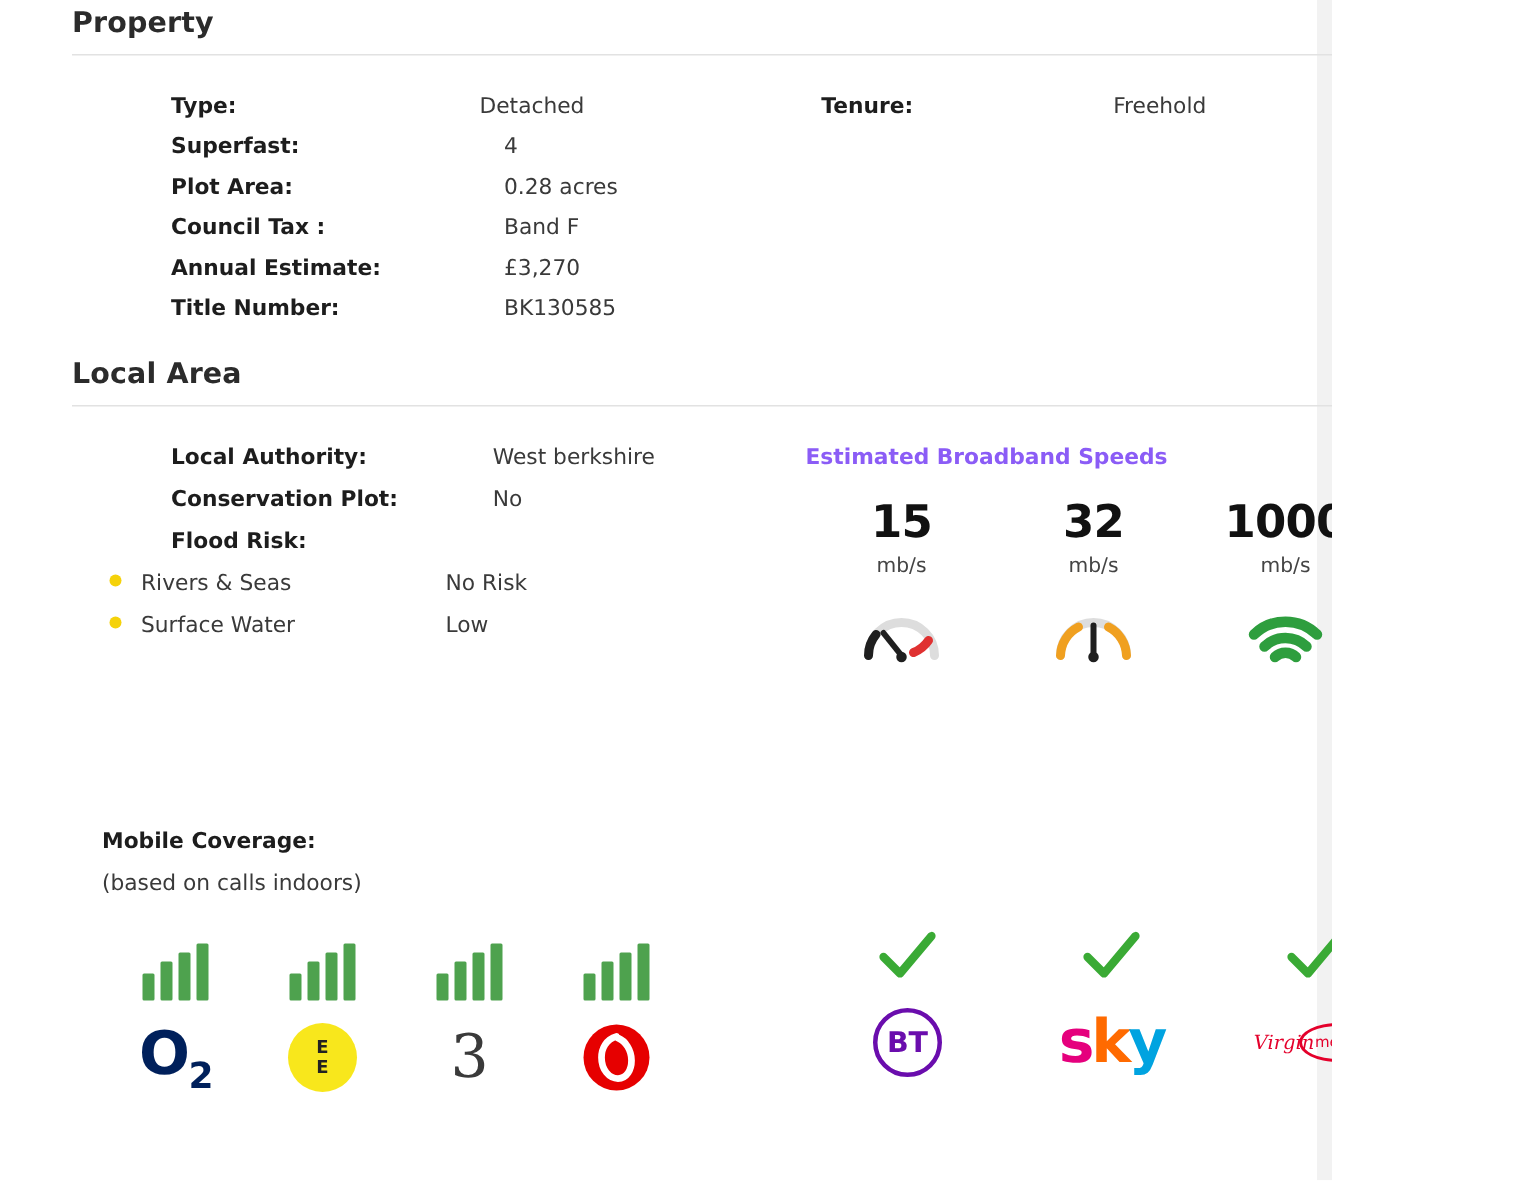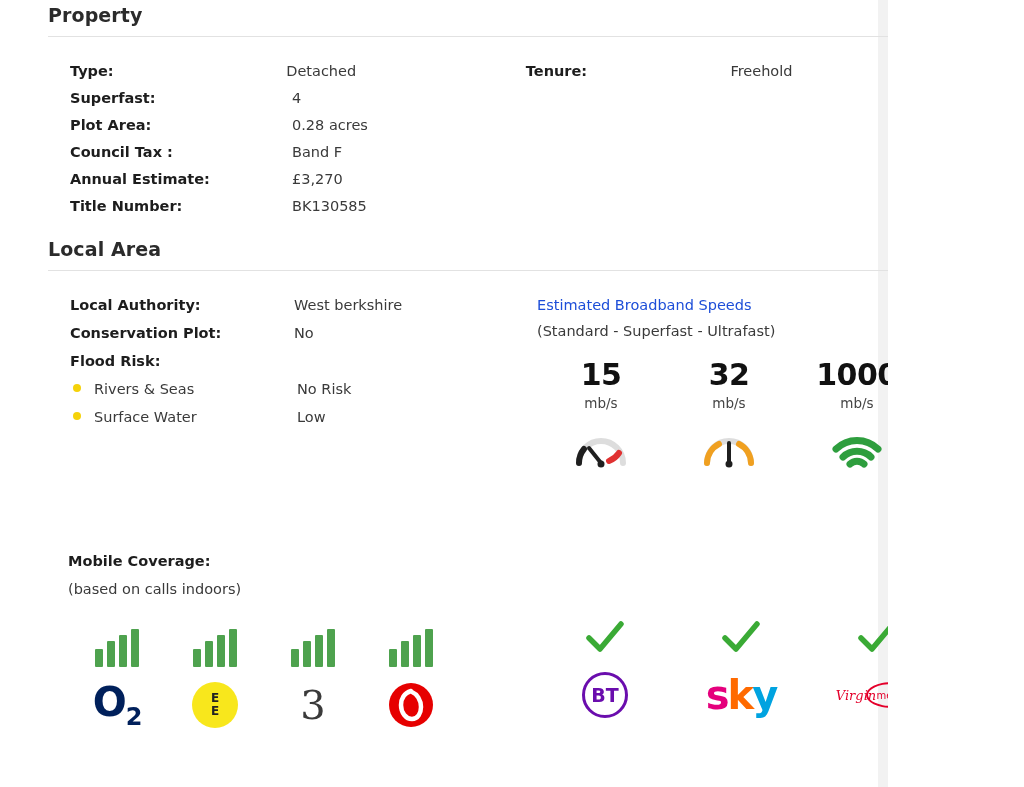--- a/index.html
+++ b/index.html
@@ -28,20 +28,21 @@
   }
   .rule {
     border-bottom: 1px solid #e2e2e2;
     margin-top: 10px;
   }
 
   .label {
     font-size: 14.5px;
     font-weight: bold;
     color: #1d1d1d;
+    margin-left: 44px;
   }
   .value {
     font-size: 14.5px;
     color: #3a3a3a;
     font-weight: normal;
   }
 
   .prop-grid {
     position: absolute;
     left: 70px;
@@ -70,21 +71,21 @@
     display: inline-block;
     margin-right: 13px;
     margin-left: 3px;
     transform: translateY(-2px);
   }
   .risk-name { font-size: 14.5px; color: #3a3a3a; width: 203px; }
   .risk-value { font-size: 14.5px; color: #3a3a3a; }
 
   
   .bb { position: absolute; left: 537px; top: 297px; width: 430px; }
-  .bb-title { font-size: 14.5px; font-weight: normal; color: #1d4ed8; }
+  .bb-title { font-size: 14.5px; font-weight: bold; color: #8b5cf6; }
   .bb-sub { font-size: 14.5px; color: #3a3a3a; margin-top: 10px; }
   .bb-speeds {
     display: flex;
     margin-top: 20px;
   }
   .bb-item { width: 128px; text-align: center; }
   .bb-num { font-size: 30px; font-weight: bold; color: #111; line-height: 1.05; letter-spacing: -0.5px; }
   .bb-unit { font-size: 13.5px; color: #444; margin-top: 4px; }
   .bb-icon { margin-top: 16px; height: 46px; display: flex; align-items: center; justify-content: center; }
 
@@ -214,21 +215,20 @@
     </div>
     <div class="risk-row">
       <span class="bullet"></span>
       <span class="risk-name">Surface Water</span>
       <span class="risk-value">Low</span>
     </div>
   </div>
 
   <div class="bb">
     <div class="bb-title">Estimated Broadband Speeds</div>
-    <div class="bb-sub">(Standard - Superfast - Ultrafast)</div>
     <div class="bb-speeds">
 
       <div class="bb-item">
         <div class="bb-num">15</div>
         <div class="bb-unit">mb/s</div>
         <div class="bb-icon">
           <svg width="52" height="42" viewBox="0 0 52 42">
             <path d="M4 34 A22 22 0 0 1 48 34" fill="none" stroke="#dddddd" stroke-width="6" stroke-linecap="round"></path>
             <path d="M4 34 A22 22 0 0 1 9 20" fill="none" stroke="#1f1f1f" stroke-width="6" stroke-linecap="round"></path>
             <path d="M34 32 A22 22 0 0 0 44 24" fill="none" stroke="#e03131" stroke-width="6" stroke-linecap="round"></path>

